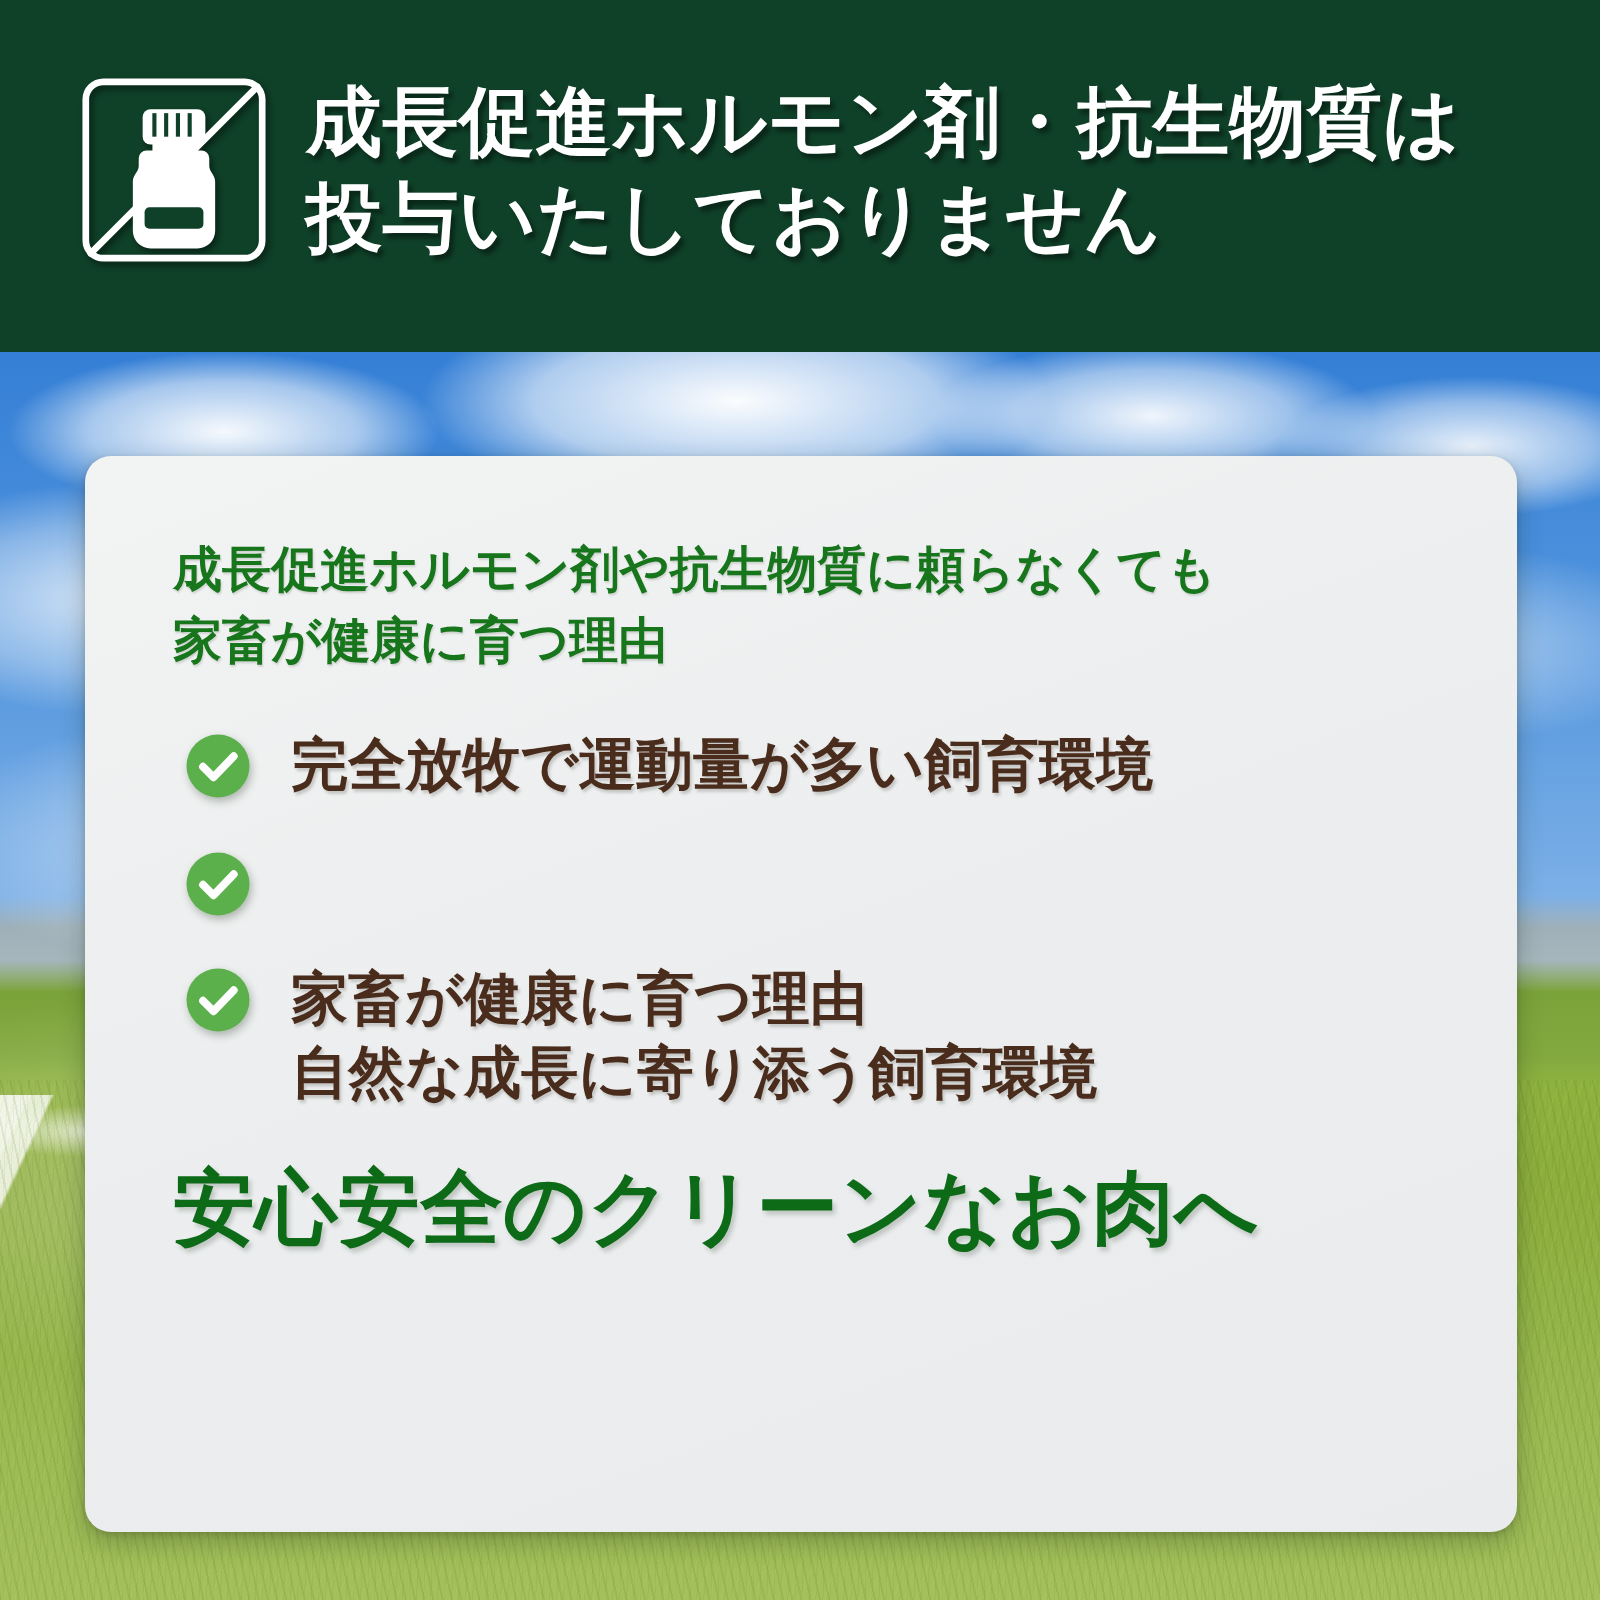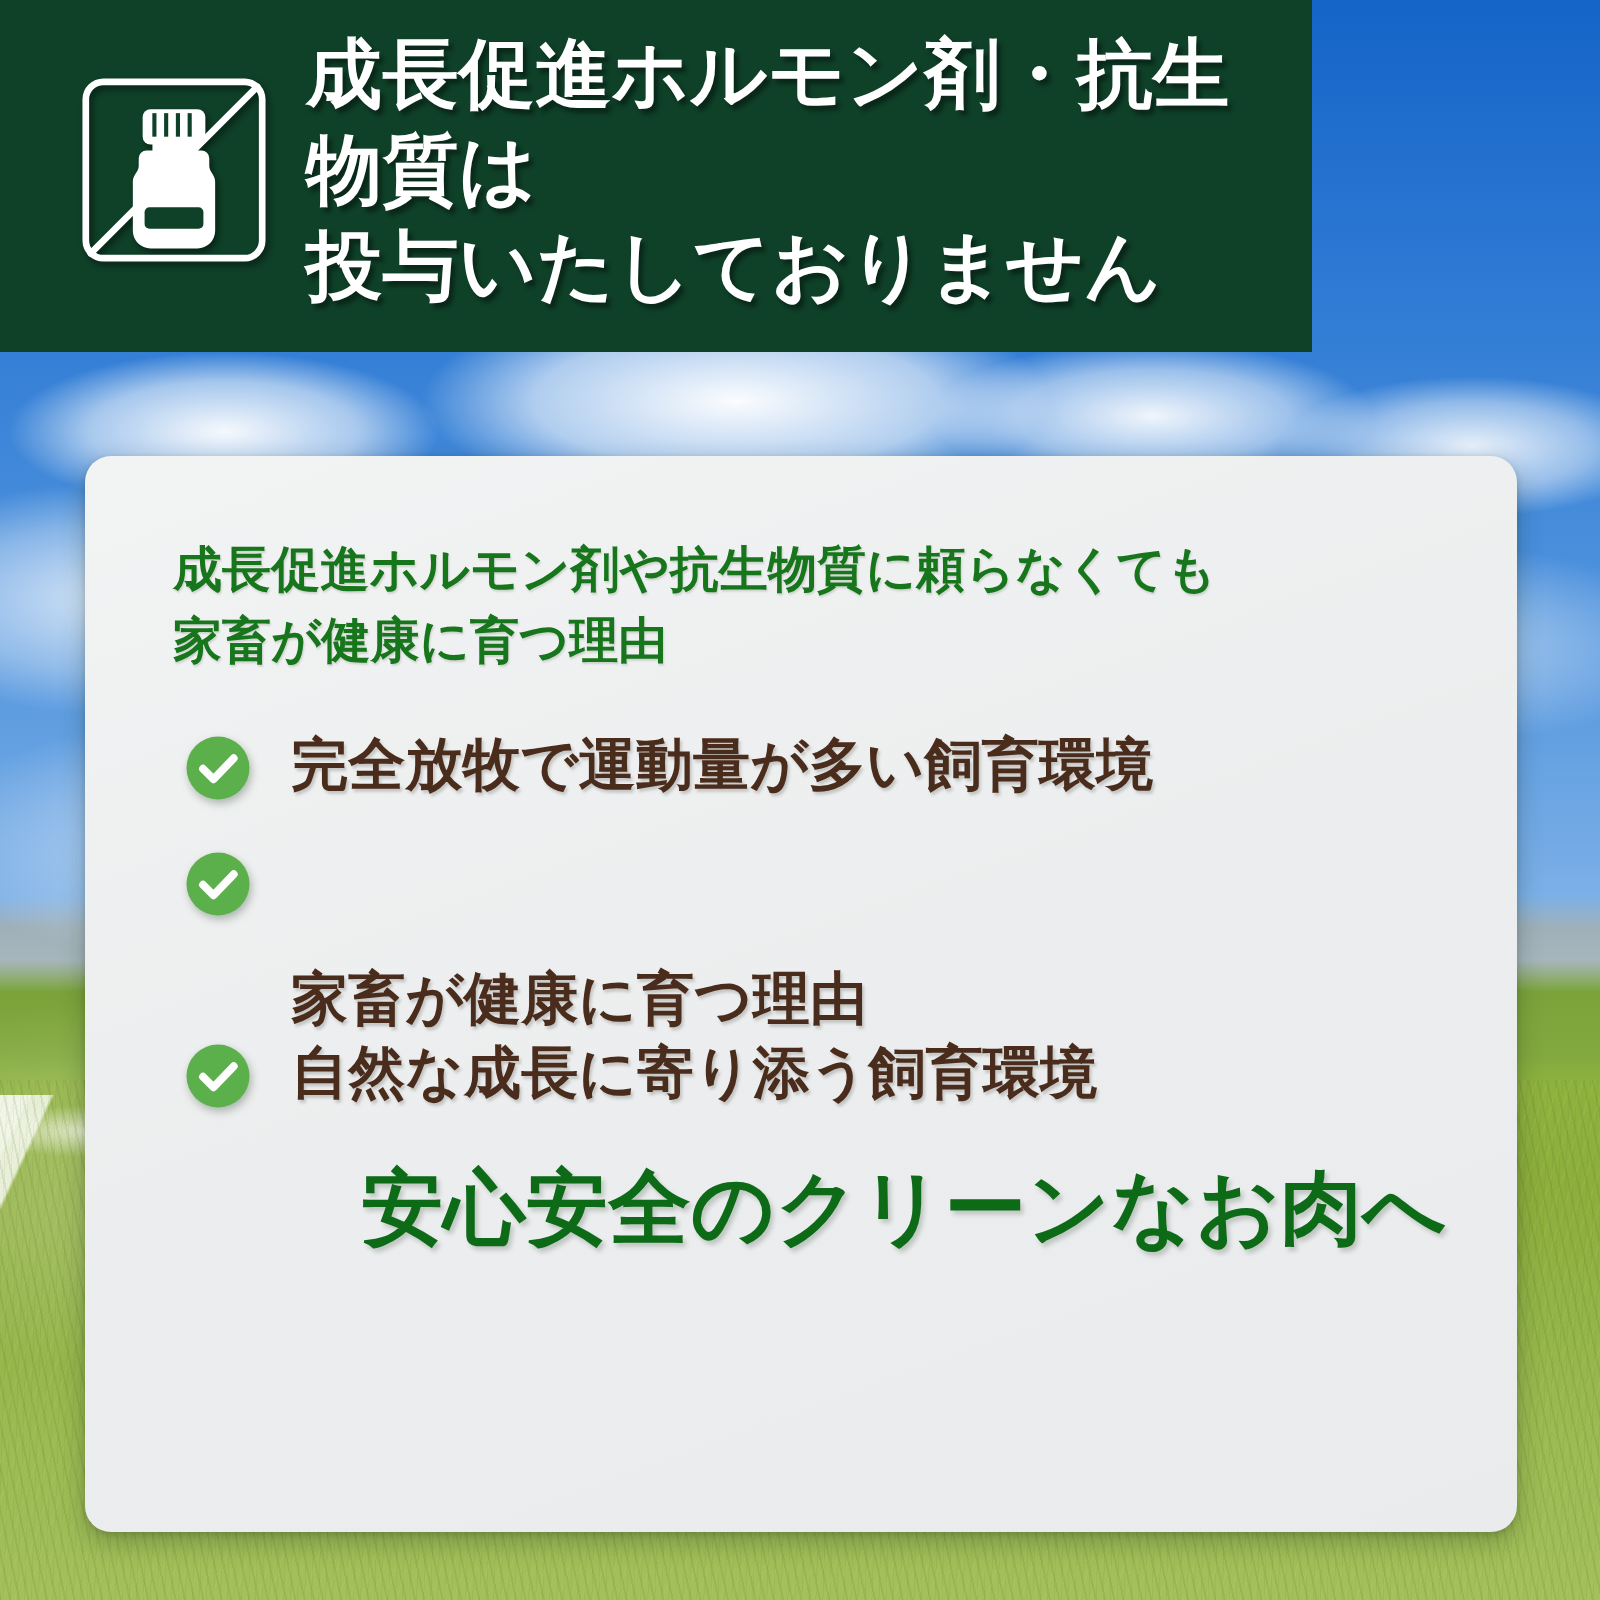--- a/index.html
+++ b/index.html
@@ -81,21 +81,21 @@
     background-image:
       repeating-linear-gradient(78deg, rgba(70,100,25,.30) 0 2px, rgba(0,0,0,0) 2px 9px),
       repeating-linear-gradient(-72deg, rgba(200,215,120,.26) 0 2px, rgba(0,0,0,0) 2px 11px),
       repeating-linear-gradient(92deg, rgba(55,85,20,.18) 0 1px, rgba(0,0,0,0) 1px 7px);
   }
 
   
   .header-band {
     position: absolute;
     left: 0; top: 0;
-    width: 1312px;
+    width: 1600px;
     height: 352px;
     z-index: 5;
     background: #0f4028;
     display: flex;
     align-items: center;
     padding: 0 60px 12px 76px;
   }
 
   .no-med-icon {
     flex: 0 0 auto;
@@ -143,21 +143,21 @@
     margin: 0 0 52px 0;
   }
 
   .reason-list {
     list-style: none;
     margin: 0 0 0 12px;
     padding: 0;
   }
   .reason-item {
     display: flex;
-    align-items: flex-end;
+    align-items: flex-start;
     margin-bottom: 44px;
   }
   .reason-item:last-child { margin-bottom: 0; }
 
   .check-badge {
     flex: 0 0 auto;
     width: 66px;
     height: 66px;
     margin-right: 40px;
     margin-top: 6px;
@@ -170,21 +170,21 @@
     font-size: 57px;
     line-height: 1.30;
     font-weight: 700;
     letter-spacing: .004em;
     white-space: pre-line;
     text-shadow: 2px 3px 3px rgba(120,120,115,.35);
   }
 
   .card-tagline {
     margin-top: 54px;
-    text-align: right;
+    text-align: left;
     color: #0d6b18;
     font-size: 82px;
     line-height: 1.1;
     font-weight: 800;
     letter-spacing: .006em;
     text-shadow: 3px 4px 4px rgba(130,140,130,.40);
   }
 </style>
 </head>
 <body>

